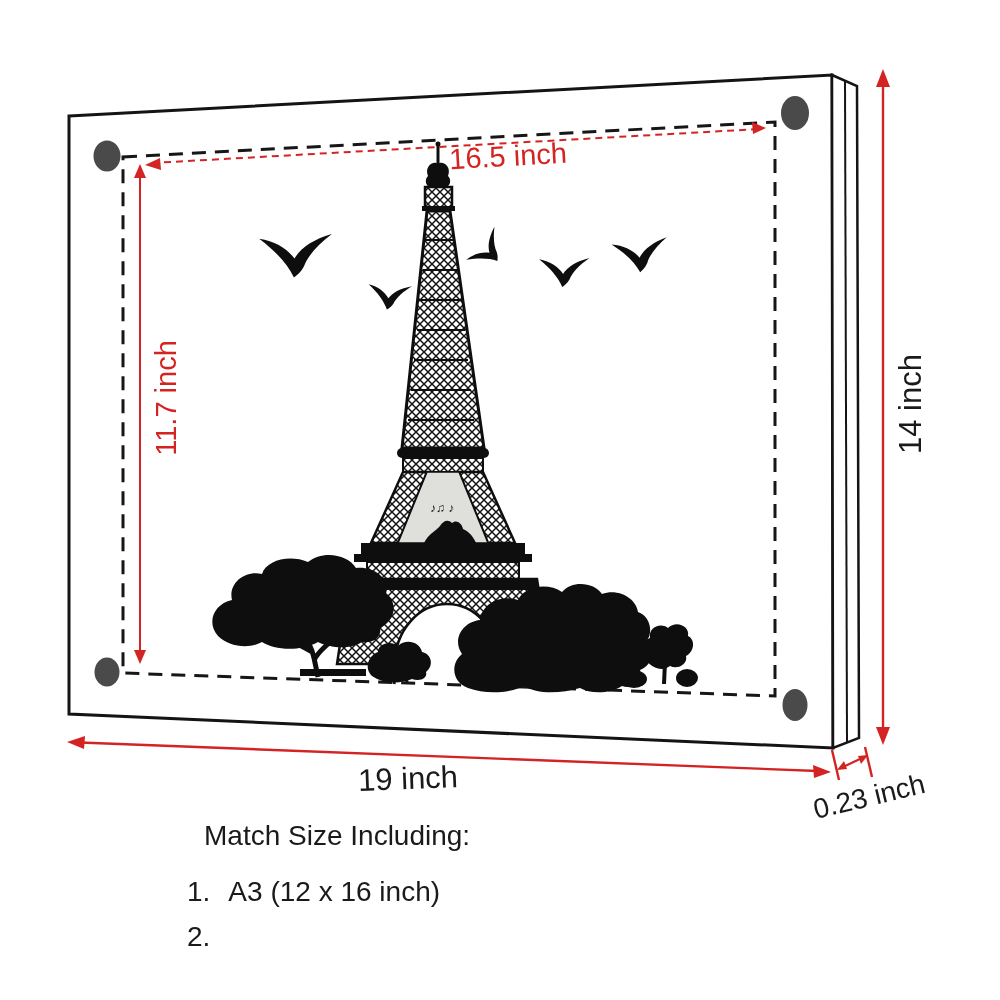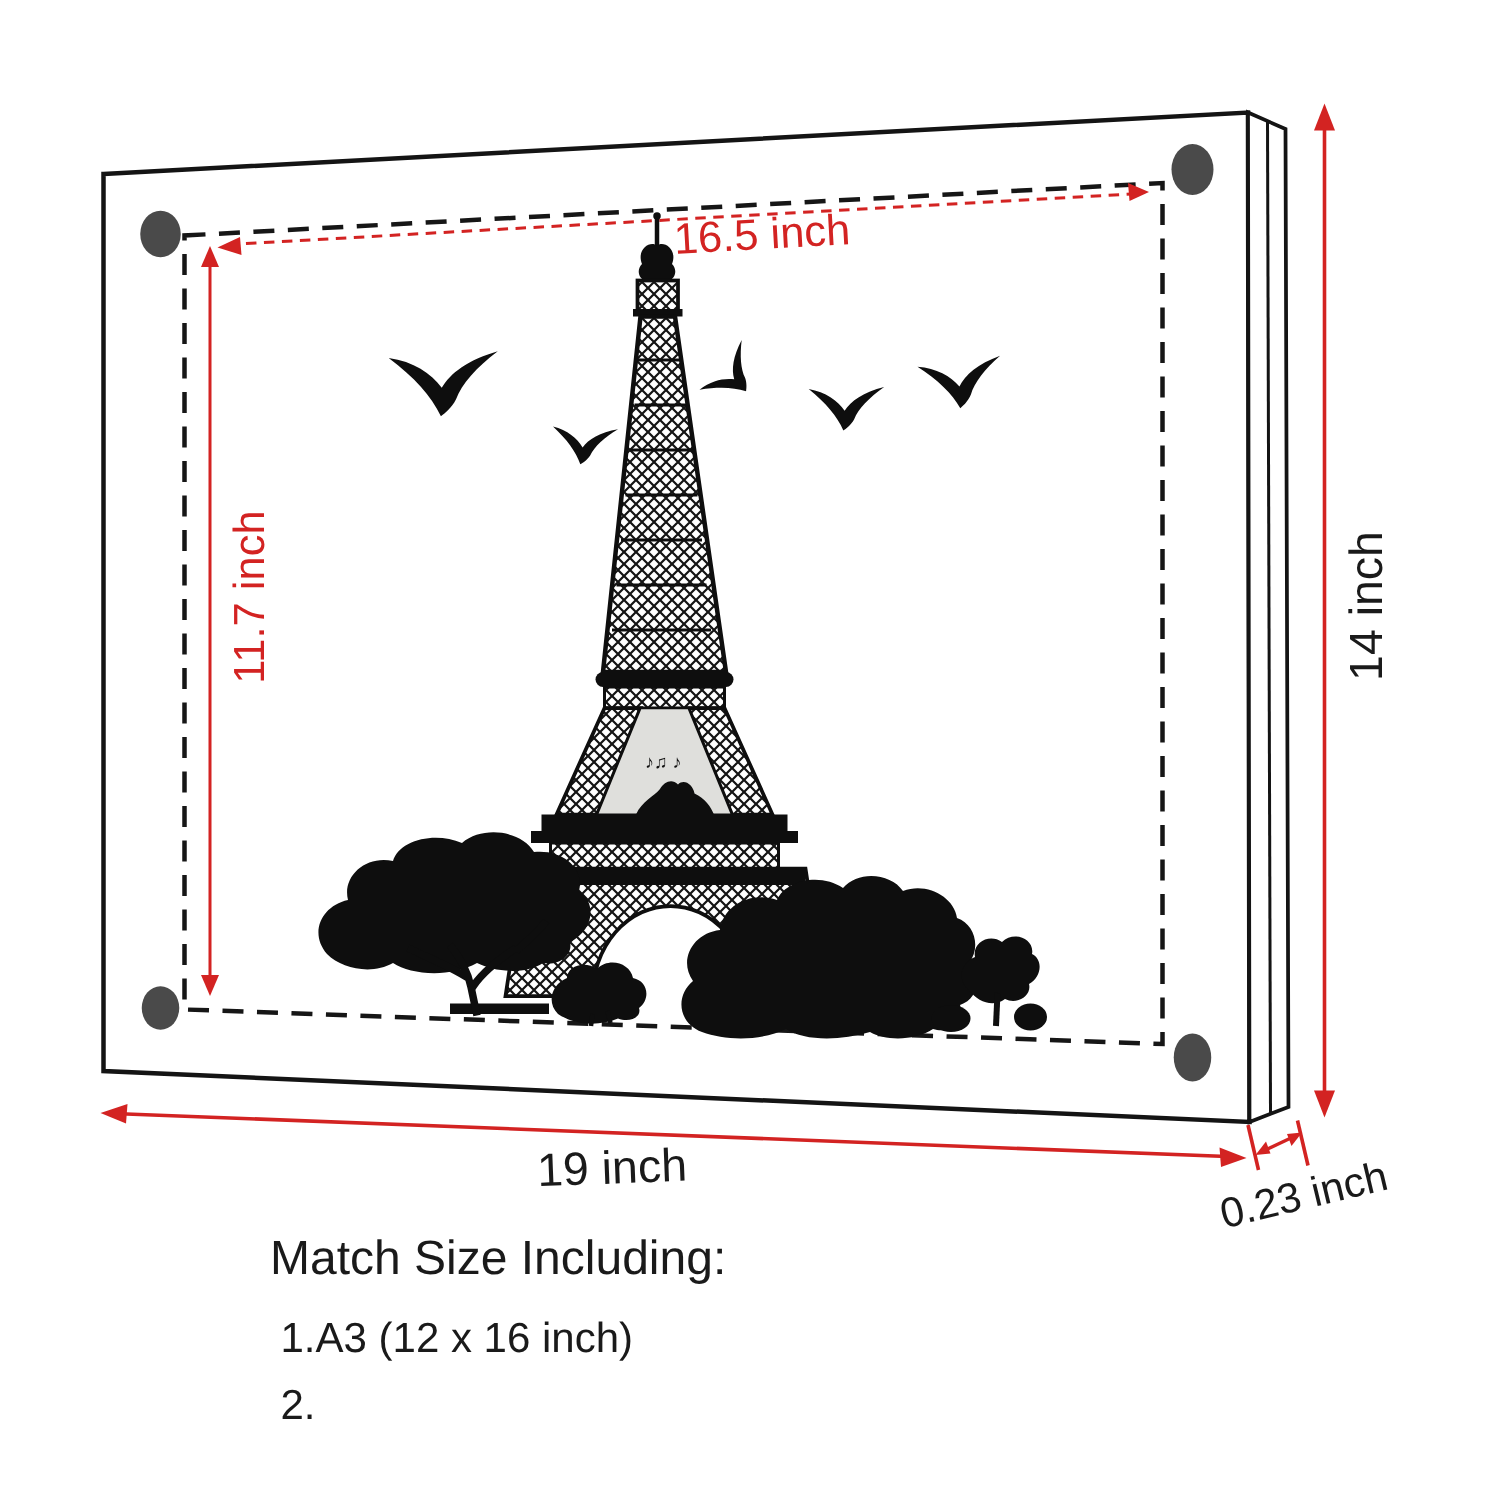--- a/index.html
+++ b/index.html
@@ -5,25 +5,25 @@
   html,body{margin:0;padding:0;background:#ffffff;}
   body{width:1000px;height:1000px;position:relative;overflow:hidden;
        font-family:"Liberation Sans", sans-serif;}
   svg{position:absolute;left:0;top:0;}
   svg text{font-family:"Liberation Sans", sans-serif;}
   .red-label{fill:#d32322;font-size:29px;}
   .blk-label{fill:#1a1a1a;font-size:31px;}
   .thick-label{fill:#1a1a1a;font-size:28px;}
   .notes{fill:#111;font-size:12px;}
   .footer{position:absolute;color:#1a1a1a;}
-  .footer-heading{left:180px;top:820px;font-size:32px;}
+  .footer-heading{left:204px;top:820px;font-size:28px;}
   .footer-item{display:flex;align-items:baseline;font-size:28px;}
   .fi-1{position:absolute;left:187px;top:876px;}
   .fi-2{position:absolute;left:187px;top:921px;}
-  .fi-1 .item-label{}
+  .fi-1 .item-label{margin-left:18px;}
   .fi-2 .item-label{margin-left:10px;}
 </style>
 </head>
 <body>
 
 <svg width="1000" height="1000" viewBox="0 0 1000 1000">
   <defs>
     <pattern id="lat" width="8" height="8" patternUnits="userSpaceOnUse">
       <path d="M0 8 L8 0 M0 0 L8 8" stroke="#141414" stroke-width="1.5" fill="none"></path>
     </pattern>

